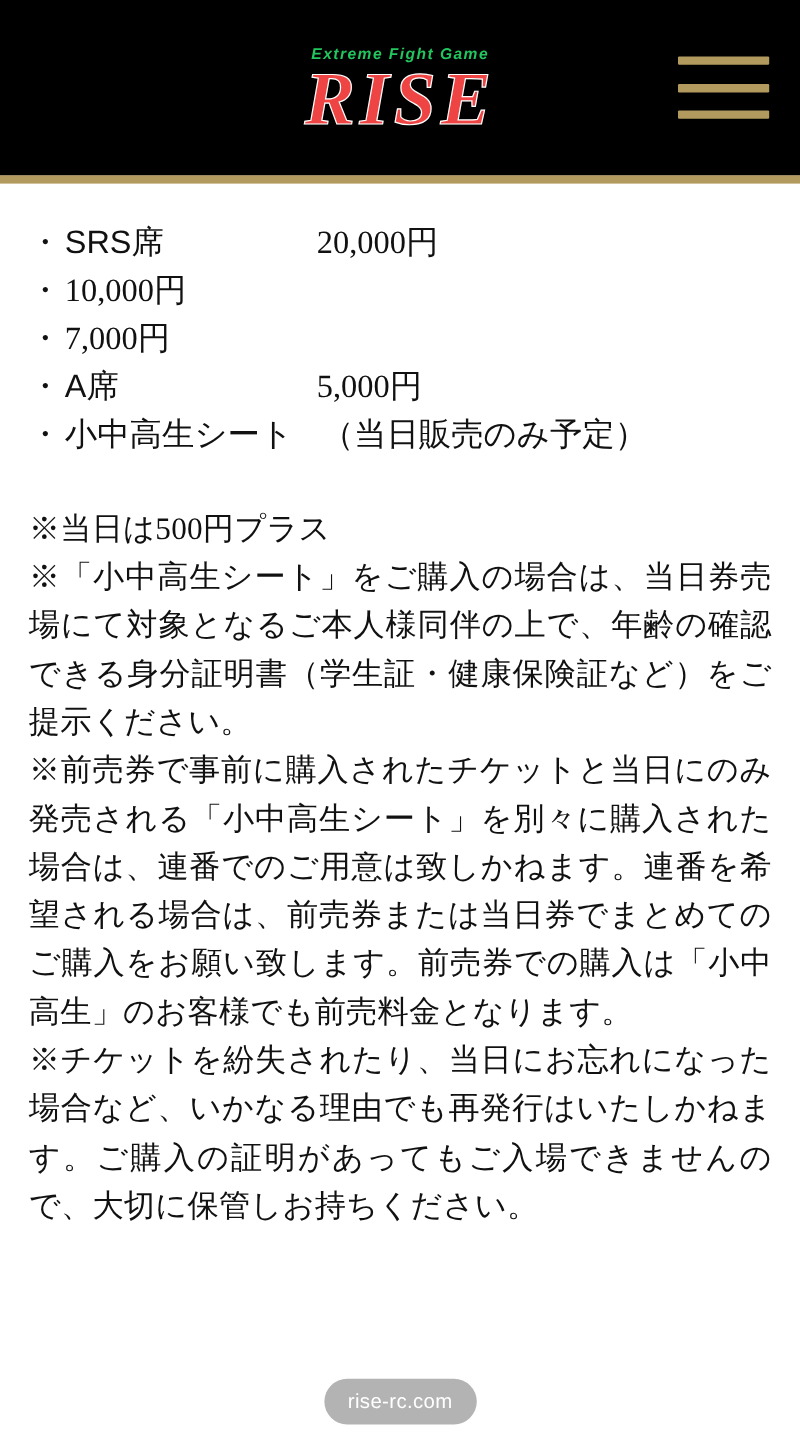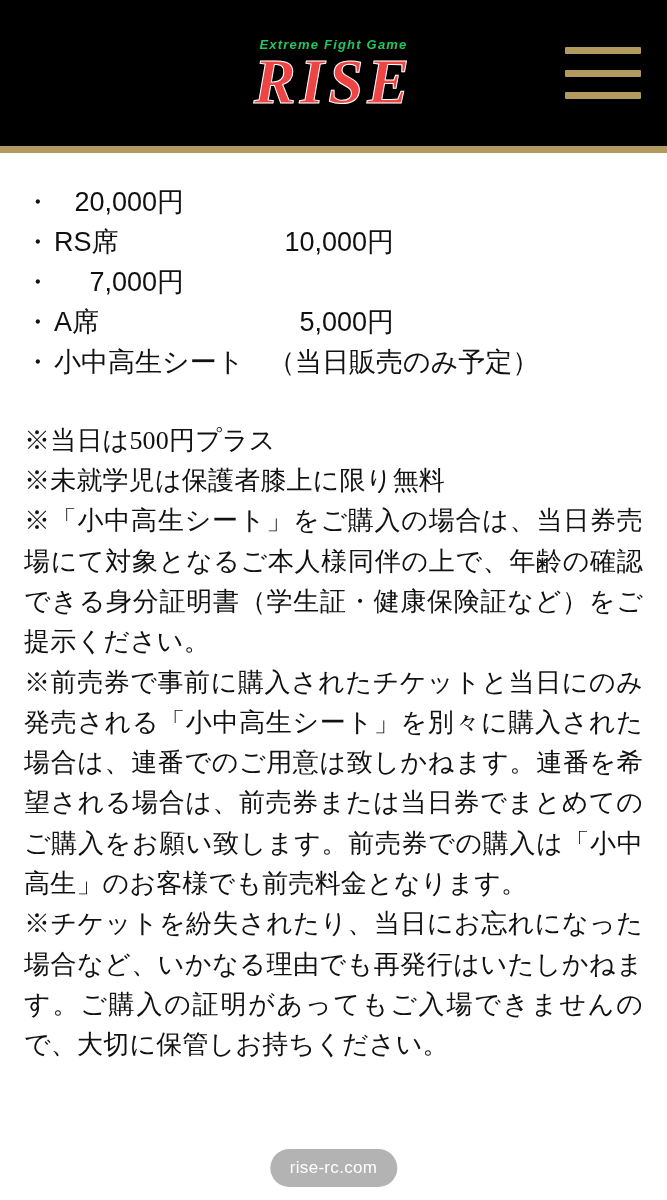--- a/index.html
+++ b/index.html
@@ -99,22 +99,23 @@
     width: 30px;
     flex: 0 0 30px;
     text-align: left;
   }
   .price-name {
     display: inline-block;
     min-width: 210px;
   }
   .price-amount {
     display: inline-block;
-    text-align: right;
+    text-align: left;
     min-width: 130px;
+    font-family: Liberation Serif, serif;
   }
   .price-note {
     display: inline-block;
     padding-left: 4px;
   }
 
   .notes {
     margin-top: 38px;
   }
   .note-para {
@@ -157,26 +158,26 @@
       <span class="bar"></span>
     </div>
   </div>
   <div class="header-gold-rule"></div>
 
   <div class="content">
 
     <ul class="price-list">
       <li class="price-row">
         <span class="price-bullet">・</span>
+        <span class="price-name">SRS席</span>
         <span class="price-amount">20,000円</span>
         <span class="price-note"></span>
       </li>
       <li class="price-row">
         <span class="price-bullet">・</span>
-        <span class="price-name">RS席</span>
         <span class="price-amount">10,000円</span>
         <span class="price-note"></span>
       </li>
       <li class="price-row">
         <span class="price-bullet">・</span>
         <span class="price-amount">7,000円</span>
         <span class="price-note"></span>
       </li>
       <li class="price-row">
         <span class="price-bullet">・</span>
@@ -186,21 +187,20 @@
       </li>
       <li class="price-row">
         <span class="price-bullet">・</span>
         <span class="price-name">小中高生シート</span>
         <span class="price-note">（当日販売のみ予定）</span>
       </li>
     </ul>
 
     <div class="notes">
       <p class="note-para">※当日は500円プラス</p>
-      <p class="note-para">※未就学児は保護者膝上に限り無料</p>
       <p class="note-para">※「小中高生シート」をご購入の場合は、当日券売場にて対象となるご本人様同伴の上で、年齢の確認できる身分証明書（学生証・健康保険証など）をご提示ください。</p>
       <p class="note-para">※前売券で事前に購入されたチケットと当日にのみ発売される「小中高生シート」を別々に購入された場合は、連番でのご用意は致しかねます。連番を希望される場合は、前売券または当日券でまとめてのご購入をお願い致します。前売券での購入は「小中高生」のお客様でも前売料金となります。</p>
       <p class="note-para">※チケットを紛失されたり、当日にお忘れになった場合など、いかなる理由でも再発行はいたしかねます。ご購入の証明があってもご入場できませんので、大切に保管しお持ちください。</p>
     </div>
 
   </div>
 
   <div class="watermark">rise-rc.com</div>
 
 </div>

